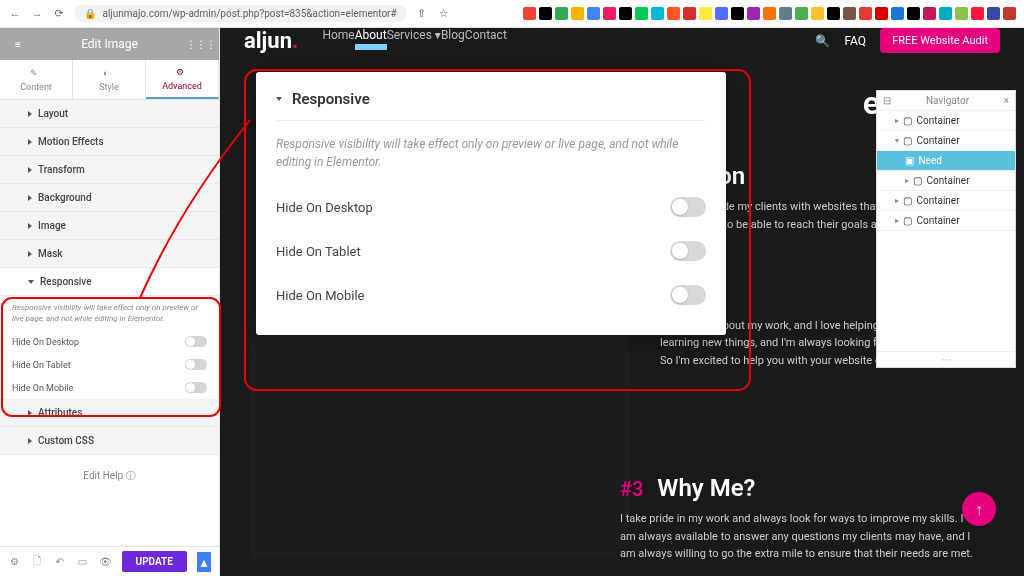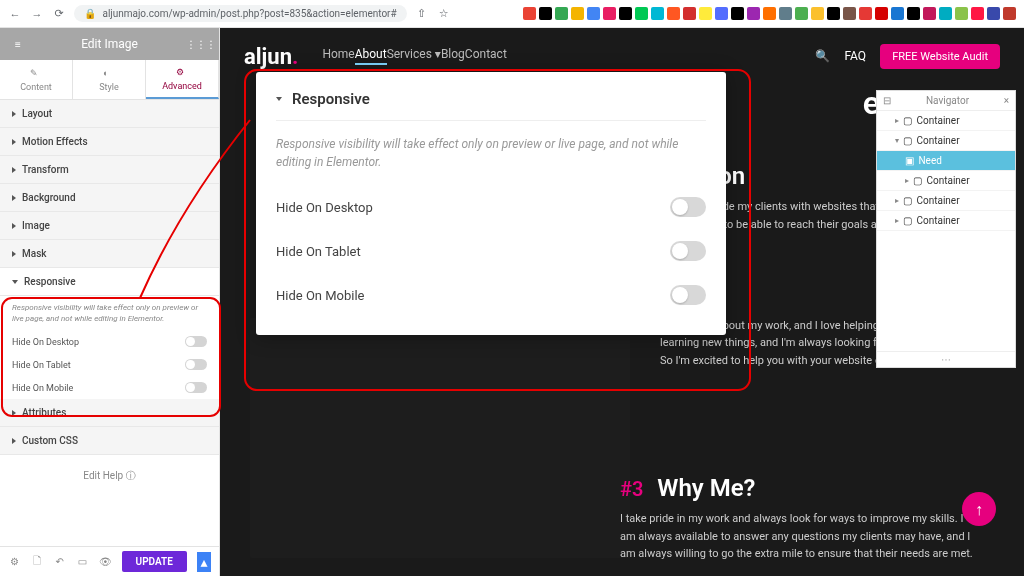--- a/index.html
+++ b/index.html
@@ -11,40 +11,40 @@
 .chrome .exticon{width:13px;height:13px;border-radius:2px}
 .viewport{height:548px;display:flex;position:relative}
 .sidebar{width:220px;background:#fff;border-right:1px solid #e3e3e3;display:flex;flex-direction:column;font-size:10px}
 .sb-top{height:32px;background:#a7a7a7;display:flex;align-items:center;justify-content:space-between;padding:0 10px;color:#fff}
 .sb-top .title{font-size:12px;font-weight:400}
 .sb-top .icon{width:16px;height:16px;display:flex;align-items:center;justify-content:center}
 .sb-tabs{display:flex;border-bottom:1px solid #e3e3e3;height:40px}
 .sb-tab{flex:1;display:flex;flex-direction:column;align-items:center;justify-content:center;gap:2px;font-size:9px;color:#888;border-right:1px solid #e3e3e3}
 .sb-tab.active{color:#93003c;border-bottom:2px solid #5b9bd5}
 .sb-tab .ticon{width:12px;height:12px}
-.sb-section{border-bottom:1px solid #e8e8e8;padding:8px 12px;background:#fff}
+.sb-section{border-bottom:1px solid #e8e8e8;padding:8px 28px;background:#fff}
 .sb-section.hdr{background:#f5f5f5;font-weight:500;color:#444;display:flex;align-items:center;gap:6px}
 .sb-section.hdr.open{background:#fff}
 .caret{width:0;height:0;border-left:3px solid transparent;border-right:3px solid transparent;border-top:4px solid #555;display:inline-block}
 .caret.right{border-top:3px solid transparent;border-bottom:3px solid transparent;border-left:4px solid #555;border-right:none}
 .sb-note{font-size:8px;color:#888;font-style:italic;padding:6px 12px;line-height:1.4}
 .sb-row{display:flex;justify-content:space-between;align-items:center;padding:6px 12px;font-size:9px;color:#555}
 .toggle-sm{width:22px;height:11px;background:#d4d4d4;border-radius:6px;position:relative}
 .toggle-sm::after{content:"";width:9px;height:9px;background:#fff;border-radius:50%;position:absolute;top:1px;left:1px}
 .sb-help{text-align:center;padding:14px 0;font-size:10px;color:#888}
 .sb-footer{height:30px;background:#fff;border-top:1px solid #e3e3e3;display:flex;align-items:center;gap:10px;padding:0 8px;margin-top:auto}
 .sb-footer .fbtn{width:18px;height:18px;color:#888;display:flex;align-items:center;justify-content:center}
 .sb-footer .update{background:#6d28d9;color:#fff;font-size:10px;font-weight:600;padding:5px 14px;border-radius:2px;margin-left:auto}
 .sb-footer .plus{width:20px;height:20px;background:#3c82f6;color:#fff;display:flex;align-items:center;justify-content:center;font-size:14px}
 .canvas{flex:1;background:#1a1a1a;position:relative;overflow:hidden;color:#fff}
-.sitehdr{height:56px;display:flex;align-items:center;padding:0 24px;gap:24px}
+.sitehdr{height:56px;display:flex;align-items:flex-start;padding:0 24px;gap:24px}
 .logo{font-size:22px;font-weight:700;color:#fff}
 .logo .dot{color:#e6007e}
 .nav{display:flex;font-size:12px;color:#bbb}
-.nav .item.active{color:#fff;border-bottom:2px solid #7dd3fc;padding-bottom:2px}
+.nav .item.active{color:#fff;border-bottom:6px solid #7dd3fc;padding-bottom:2px}
 .hdr-right{margin-left:auto;display:flex;align-items:center;gap:14px;font-size:12px}
 .audit{background:#e6007e;color:#fff;padding:6px 12px;border-radius:4px;font-size:11px}
 .content{padding:0 32px;position:relative}
 .pagehdr{font-size:32px;font-weight:600;text-align:right;margin-right:40px}
 .section-title{font-size:24px;font-weight:600;margin-top:20px}
 .section-body{font-size:11px;color:#ccc;line-height:1.6;margin-top:8px;max-width:320px}
 .hash{color:#e6007e;font-weight:600;font-size:20px;margin-right:10px}
 .col-right{position:absolute;left:440px;top:0;width:340px}
 .bgimg{position:absolute;left:30px;top:290px;width:380px;height:240px;background:#3a3a3a;filter:grayscale(1) brightness(0.5);border-radius:2px}
 .navigator{position:absolute;right:8px;top:62px;width:140px;background:#fff;color:#333;font-size:10px;border:1px solid #ddd;z-index:5}

